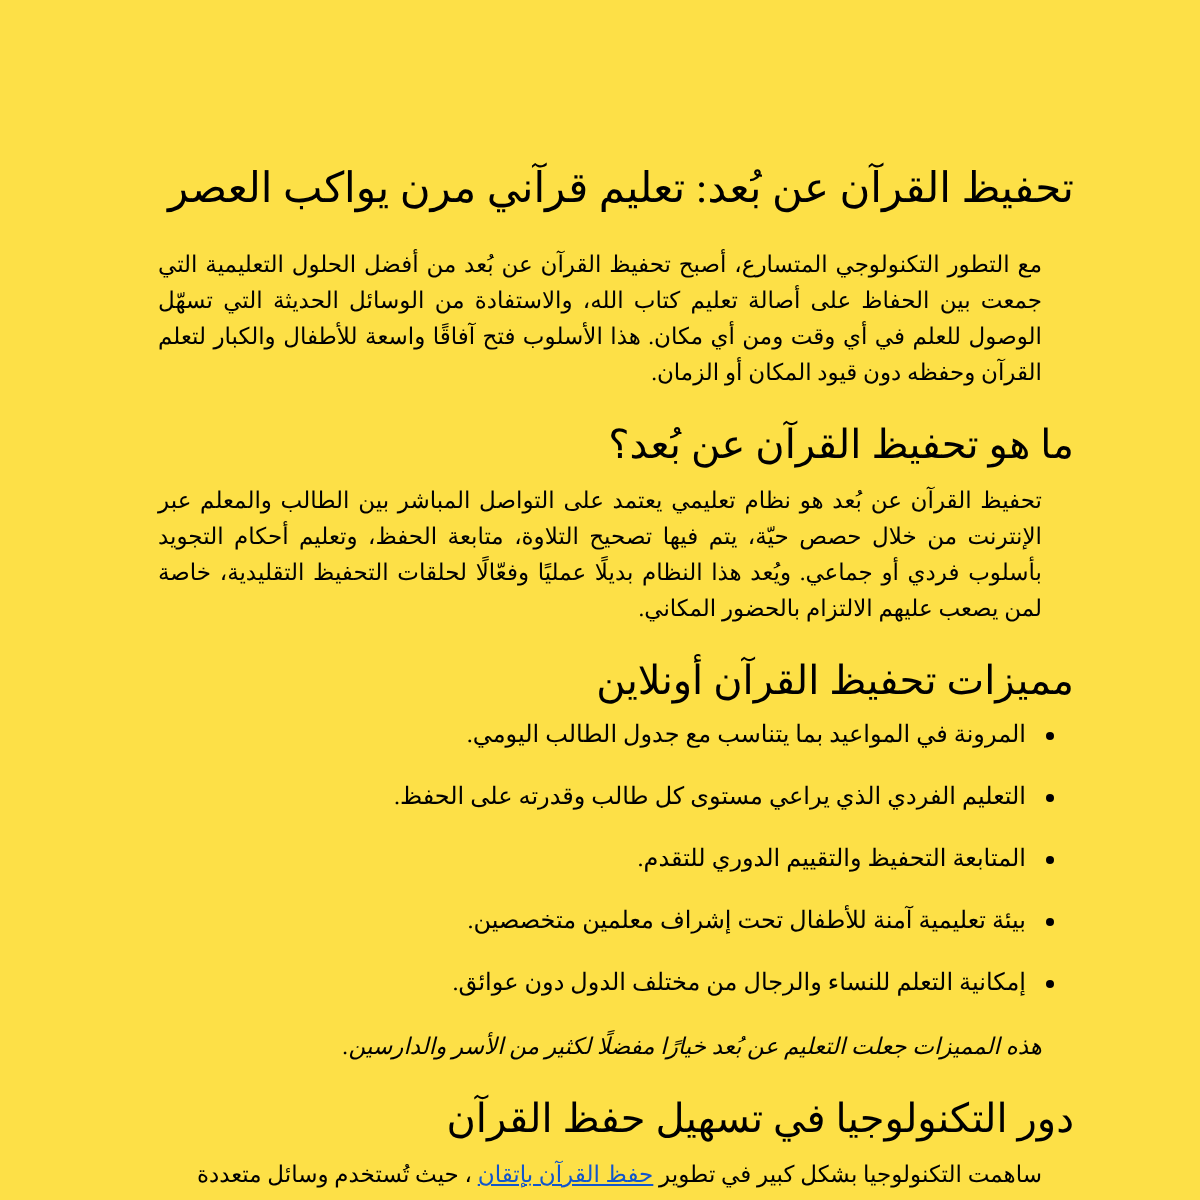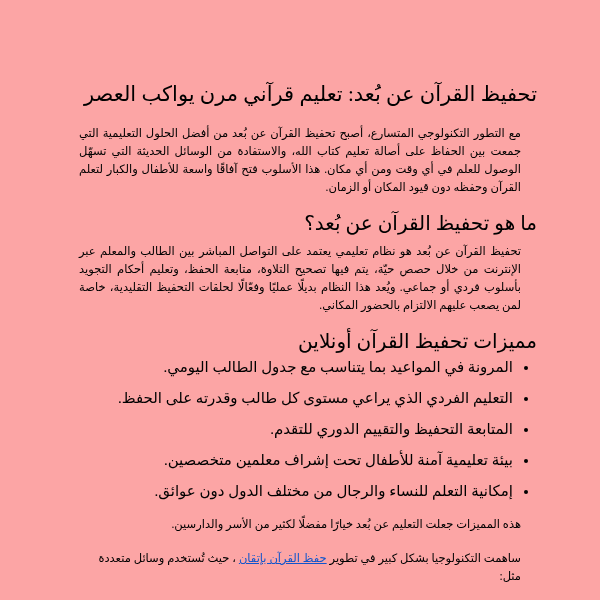--- a/index.html
+++ b/index.html
@@ -4,21 +4,21 @@
 <style>
   html, body {
     margin: 0;
     padding: 0;
     background: #ffffff;
   }
   .page {
     position: relative;
     width: 600px;
     height: 600px;
-    background: #fca5a5;
+    background: #fde047;
     overflow: hidden;
     direction: rtl;
     color: #000000;
     font-family: "Liberation Serif", "DejaVu Serif", "DejaVu Sans", serif;
   }
   .content {
     padding: 80px 63px 0 63px;
   }
   .doc-title {
     font-size: 21px;
@@ -38,28 +38,28 @@
     font-size: 11.5px;
     line-height: 18px;
     margin: 16px;
     text-align: justify;
     text-justify: inter-word;
   }
   .body-text.single {
     text-align: right;
   }
   .mt8  { margin-top: 8px; }
-  .mt12 { margin-top: 12px; }
+  .mt12 { margin-top: 12px; font-style: italic; }
   ul.bullets {
     margin: 8px 0 0 0;
     padding: 0 24px 0 0;
     list-style: disc outside;
   }
   ul.bullets li {
-    font-size: 15px;
+    font-size: 12px;
     line-height: 15px;
     margin: 0 0 16px 0;
     text-align: right;
   }
   a.doc-link {
     color: #1155cc;
     text-decoration: underline;
     cursor: pointer;
   }
 </style>
@@ -83,19 +83,20 @@
     <ul class="bullets">
       <li>المرونة في المواعيد بما يتناسب مع جدول الطالب اليومي.</li>
       <li>التعليم الفردي الذي يراعي مستوى كل طالب وقدرته على الحفظ.</li>
       <li>المتابعة التحفيظ والتقييم الدوري للتقدم.</li>
       <li>بيئة تعليمية آمنة للأطفال تحت إشراف معلمين متخصصين.</li>
       <li>إمكانية التعلم للنساء والرجال من مختلف الدول دون عوائق.</li>
     </ul>
 
     <p class="body-text single mt12">هذه المميزات جعلت التعليم عن بُعد خيارًا مفضلًا لكثير من الأسر والدارسين.</p>
 
+    <h2 class="section-heading">دور التكنولوجيا في تسهيل حفظ القرآن</h2>
 
     <p class="body-text single mt8">
       <span>ساهمت التكنولوجيا بشكل كبير في تطوير </span><a class="doc-link" href="#" style="color: rgb(17, 85, 204);">حفظ القرآن بإتقان</a><span> ، حيث تُستخدم وسائل متعددة مثل:</span>
     </p>
 
   </div>
 </div>
 
 </body></html>

